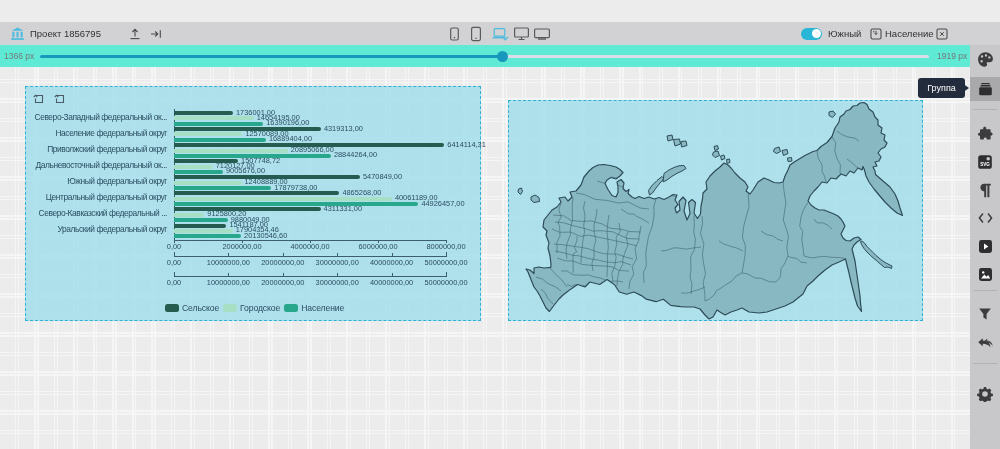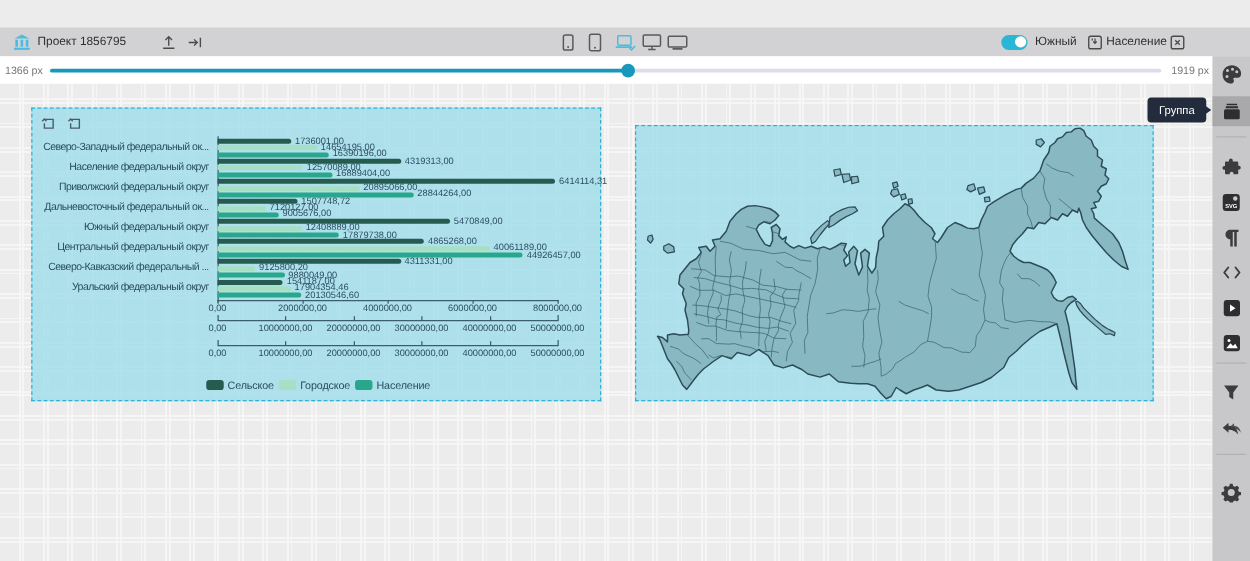--- a/index.html
+++ b/index.html
@@ -12,21 +12,21 @@
   #logo { position:absolute; left:10px; top:2px; font-weight:bold; font-size:16px; letter-spacing:2.8px; color:#272e45; transform:scale(1.2,1.1); transform-origin:left top; }
   #hdr-right { position:absolute; right:0; top:0; width:78px; height:23px; background:#d8edf4; display:flex; align-items:center; justify-content:center; gap:12px; }
   #avatar { width:16px; height:16px; border-radius:50%; background:#f2f2f2; font-size:7px; font-weight:bold; display:flex; align-items:center; justify-content:center; }
   #avatar .g { color:#e09a3e; } #avatar .a { color:#3f6d9e; }
 
   
   #toolbar { position:absolute; left:0; top:22px; width:1000px; height:23px; background:#d2d2d4; font-size:9.5px; color:#303032; }
   #toolbar .ti { position:absolute; top:0; height:23px; display:flex; align-items:center; }
 
   
-  #ruler { position:absolute; left:0; top:45px; width:970px; height:22px; background:#ffffff; font-size:8.5px; color:#777779; }
+  #ruler { position:absolute; left:0; top:45px; width:970px; height:22px; background:#5eead4; font-size:8.5px; color:#777779; }
   #ruler .lab1 { position:absolute; left:4px; top:6px; white-space:nowrap; }
   #ruler .lab2 { position:absolute; left:937px; top:6px; white-space:nowrap; }
   #track-teal { position:absolute; left:40px; top:10px; width:462px; height:3px; background:#1898bc; border-radius:2px; }
   #track-gray { position:absolute; left:502px; top:10px; width:427px; height:3px; background:#dcdde9; border-radius:2px; }
   #track-dot { position:absolute; left:497px; top:6px; width:11px; height:11px; background:#1898bc; border-radius:50%; }
 
   
   #canvas { position:absolute; left:0; top:67px; width:970px; height:382px; background:#ececec;
     background-image:
       repeating-linear-gradient(90deg, rgba(255,255,255,0) 0px, rgba(255,255,255,0) 15px, rgba(247,247,247,0.85) 15px, rgba(247,247,247,0.85) 16.5px, rgba(255,255,255,0) 16.5px, rgba(255,255,255,0) 18px, rgba(247,247,247,0.85) 18px, rgba(247,247,247,0.85) 19.5px),

